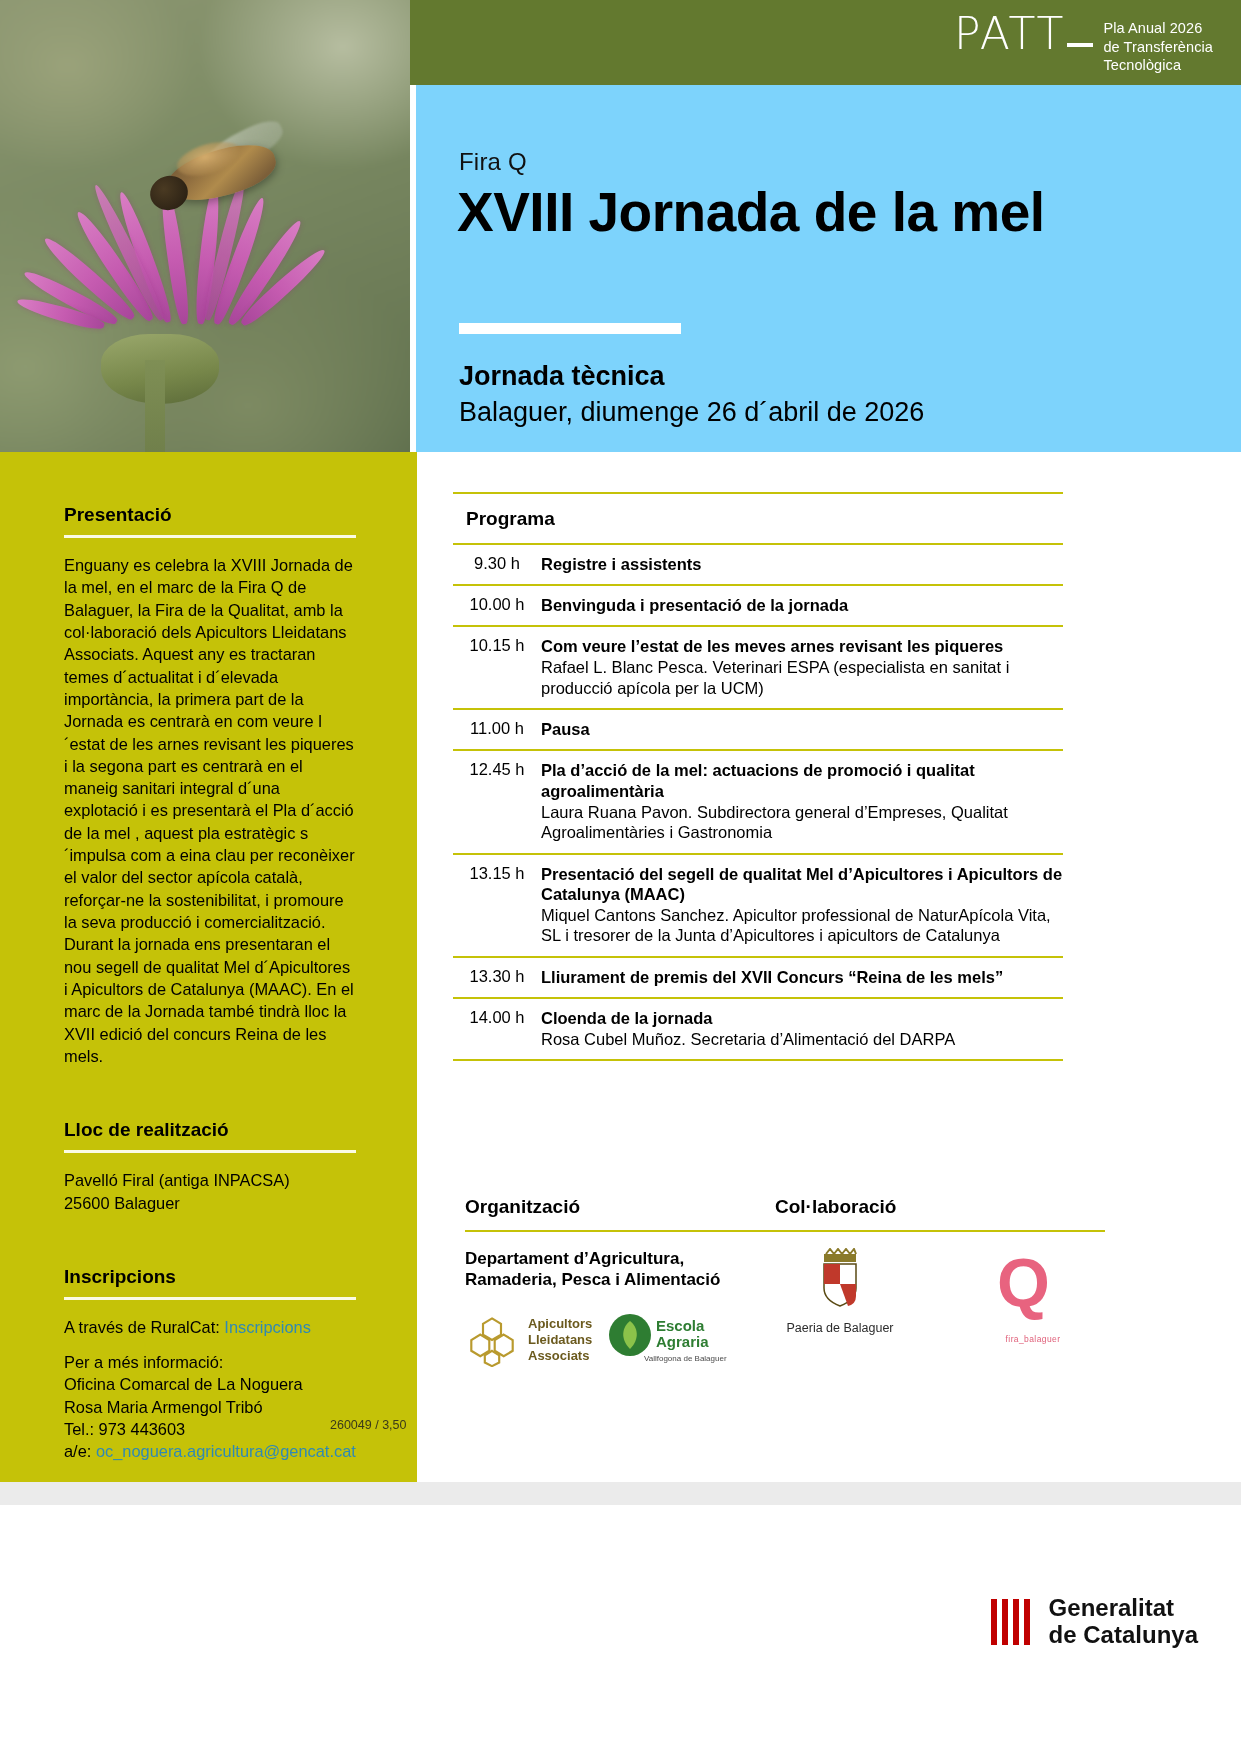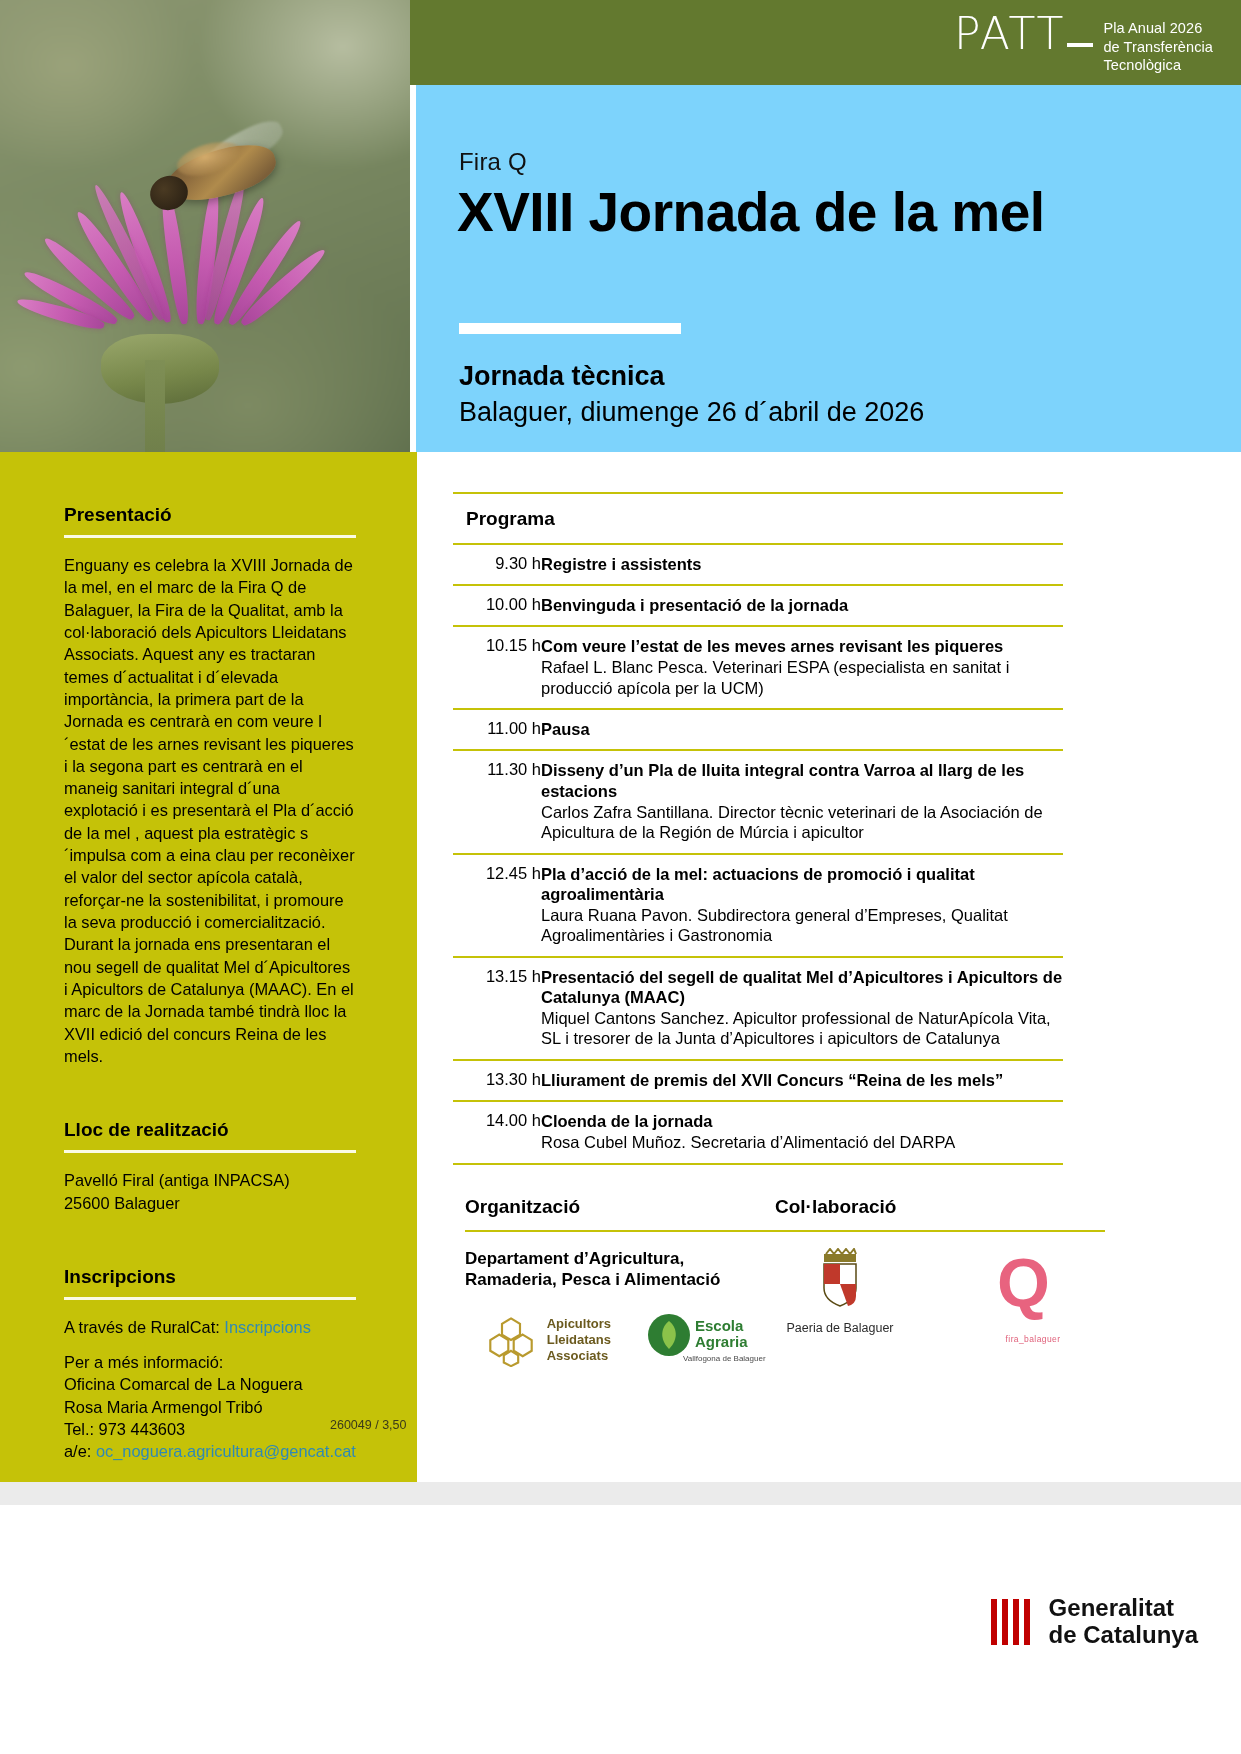--- a/index.html
+++ b/index.html
@@ -206,37 +206,37 @@
   .prog-title {
     font-size: 19px; font-weight: bold; color: #000;
     padding: 14px 0 13px 13px;
   }
   .prog-rule { height: 2px; background: #c5c208; }
 
   table.program { width: 100%; border-collapse: collapse; }
   table.program td { vertical-align: top; padding: 9px 0 10px 0; }
   table.program tr { border-bottom: 2px solid #c5c208; }
   td.time {
-    width: 88px; text-align: right; padding-right: 14px;
+    width: 88px; text-align: center; padding-right: 14px;
     font-size: 16.5px; color: #000; white-space: nowrap;
   }
   td.detail { font-size: 16.5px; color: #000; padding-right: 4px; }
   .ev-title { font-weight: bold; line-height: 1.22; }
   .ev-speaker { font-weight: normal; line-height: 1.24; margin-top: 1px; }
   .orgs {
     position: absolute; left: 55px; top: 744px; width: 700px;
     display: flex; gap: 0;
   }
   .org-col { width: 310px; }
   .collab-col { width: 330px; margin-left: 0; }
   .org-head { font-size: 19px; font-weight: bold; color: #000; }
   .org-rule { height: 2px; background: #c5c208; margin-top: 12px; margin-bottom: 16px; }
   .org-name { font-size: 17px; font-weight: bold; line-height: 1.26; color: #000; }
 
-  .logo-row { display: flex; align-items: center; gap: 32px; margin-top: 18px; justify-content: flex-end; }
+  .logo-row { display: flex; align-items: center; gap: 12px; margin-top: 18px; }
 
   
   .ap-logo { display: flex; align-items: center; gap: 9px; }
   .ap-mark { width: 54px; height: 54px; }
   .ap-text { font-size: 13px; line-height: 1.24; color: #6b5a1e; font-weight: bold; }
 
   
   .ea-logo { width: 132px; height: 62px; position: relative; }
 
   
@@ -356,27 +356,20 @@
             <td class="time">10.15 h</td>
             <td class="detail">
               <div class="ev-title">Com veure l’estat de les meves arnes revisant les piqueres</div>
               <div class="ev-speaker">Rafael L. Blanc Pesca. Veterinari ESPA (especialista en sanitat i producció apícola per la UCM)</div>
             </td>
           </tr>
           <tr>
             <td class="time">11.00 h</td>
             <td class="detail">
               <div class="ev-title">Pausa</div>
-            </td>
-          </tr>
-          <tr>
-            <td class="time">11.30 h</td>
-            <td class="detail">
-              <div class="ev-title">Disseny d’un Pla de lluita integral contra Varroa al llarg de les estacions</div>
-              <div class="ev-speaker">Carlos Zafra Santillana. Director tècnic veterinari de la Asociación de Apicultura de la Región de Múrcia i apicultor</div>
             </td>
           </tr>
           <tr>
             <td class="time">12.45 h</td>
             <td class="detail">
               <div class="ev-title">Pla d’acció de la mel: actuacions de promoció i qualitat agroalimentària</div>
               <div class="ev-speaker">Laura Ruana Pavon. Subdirectora general d’Empreses, Qualitat Agroalimentàries i Gastronomia</div>
             </td>
           </tr>
           <tr>

